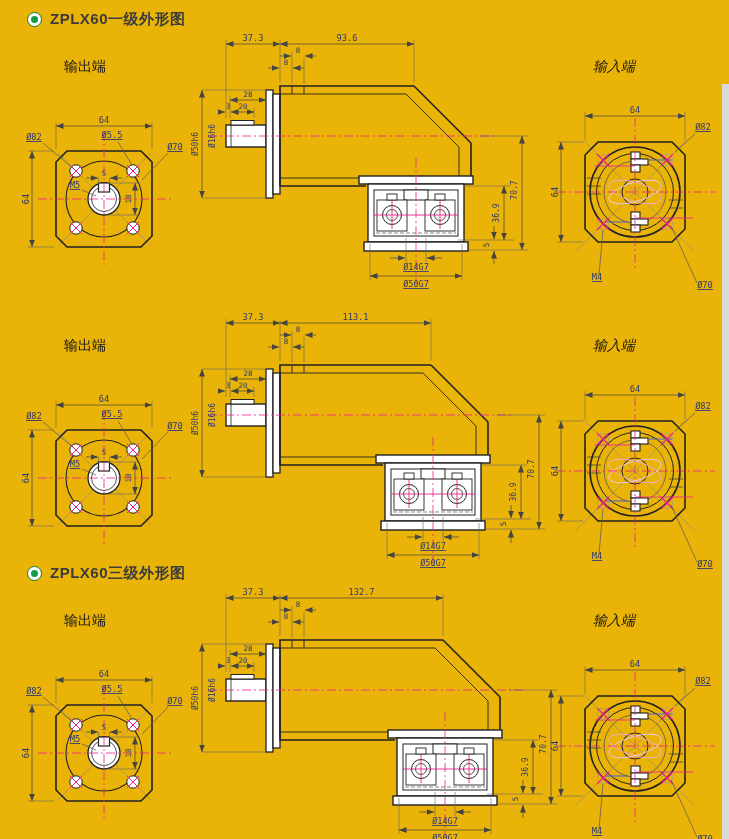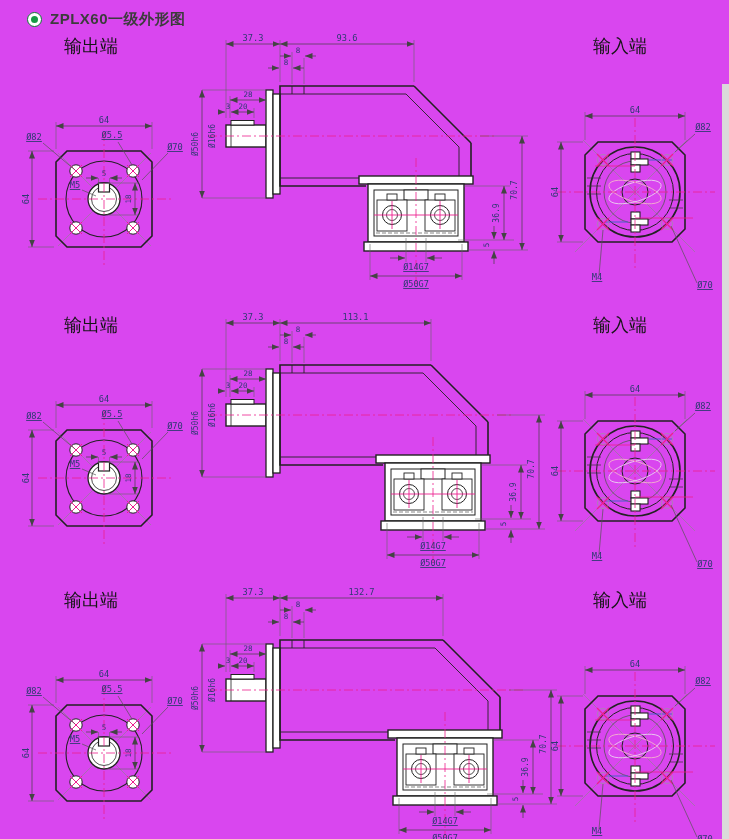--- a/index.html
+++ b/index.html
@@ -1,27 +1,27 @@
 <!DOCTYPE html>
 <html><head>
 <meta charset="utf-8">
 <style>
   html,body{margin:0;padding:0;background:#fff;}
-  .page{position:relative;width:729px;height:839px;background:#d946ef;overflow:hidden;
+  .page{position:relative;width:729px;height:839px;background:#eab308;overflow:hidden;
         font-family:"Liberation Sans",sans-serif;}
   .section{position:absolute;left:0;width:729px;height:292px;}
   .sec-header{position:absolute;left:27px;top:8px;display:flex;align-items:center;gap:8px;}
   .bullet{width:13px;height:13px;border-radius:50%;border:1.6px solid #0d7a35;
           display:flex;align-items:center;justify-content:center;background:#fff;}
   .bullet i{width:7px;height:7px;border-radius:50%;background:#169a45;display:block;}
   .sec-header h2{margin:0;font-size:15px;font-weight:bold;color:#3c3c3c;letter-spacing:.5px;}
-  .end-label{position:absolute;top:32px;font-size:18px;color:#151515;
+  .end-label{position:absolute;top:56px;font-size:14px;color:#151515;
              font-family:"DejaVu Serif",serif;}
   .end-label.out{left:64px;}
-  .end-label.in{left:593px;}
+  .end-label.in{left:593px;font-style:italic;}
   svg.view{position:absolute;overflow:visible;}
   .left-view{left:12px;top:92px;}
   .middle-view{left:188px;top:26px;}
   .right-view{left:543px;top:88px;}
   .edge-strip{position:absolute;right:0;top:84px;width:7px;height:755px;background:#dadada;}
 </style>
 </head>
 <body>
 
 <div class="page">
@@ -451,20 +451,26 @@
           <line x1="152" y1="44" x2="132" y2="62" stroke="#555" stroke-width="0.7" fill="none"></line>
           <text x="54" y="190" font-size="8.7" text-anchor="middle" fill="#2e3a72" font-family="&quot;DejaVu Sans Mono&quot;,monospace" text-decoration="underline">M4</text>
           <line x1="56" y1="185" x2="60" y2="140" stroke="#555" stroke-width="0.7" fill="none"></line>
           <text x="162" y="198" font-size="8.7" text-anchor="middle" fill="#2e3a72" font-family="&quot;DejaVu Sans Mono&quot;,monospace" text-decoration="underline">Ø70</text>
           <line x1="154" y1="193" x2="128" y2="136" stroke="#555" stroke-width="0.7" fill="none"></line>
         </g>
       </svg>
   </div>
 
   <div class="section" style="top:556px">
+    <div class="sec-header">
+      <span class="bullet">
+          <i></i>
+        </span>
+      <h2>ZPLX60三级外形图</h2>
+    </div>
     <div class="end-label out">输出端</div>
     <div class="end-label in">输入端</div>
     <svg class="view left-view" id="left-2" width="185" height="195" viewBox="0 0 185 195">
         <defs>
           <marker id="ahl2" markerWidth="8" markerHeight="6" refX="7.5" refY="3" orient="auto-start-reverse" markerUnits="userSpaceOnUse">
             <path d="M0,0 L7.5,3 L0,6 Z" fill="#444"></path>
           </marker>
         </defs>
         <g>
           <line x1="46" y1="59" x2="139" y2="152" stroke="#888" stroke-width="0.6" fill="none"></line>

